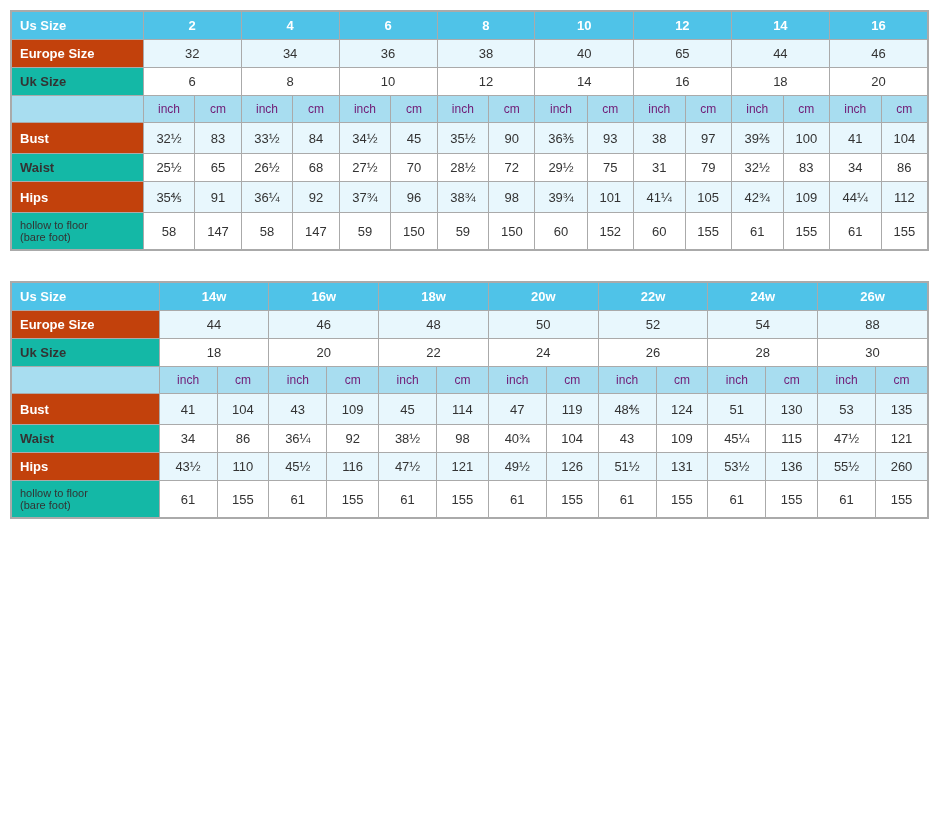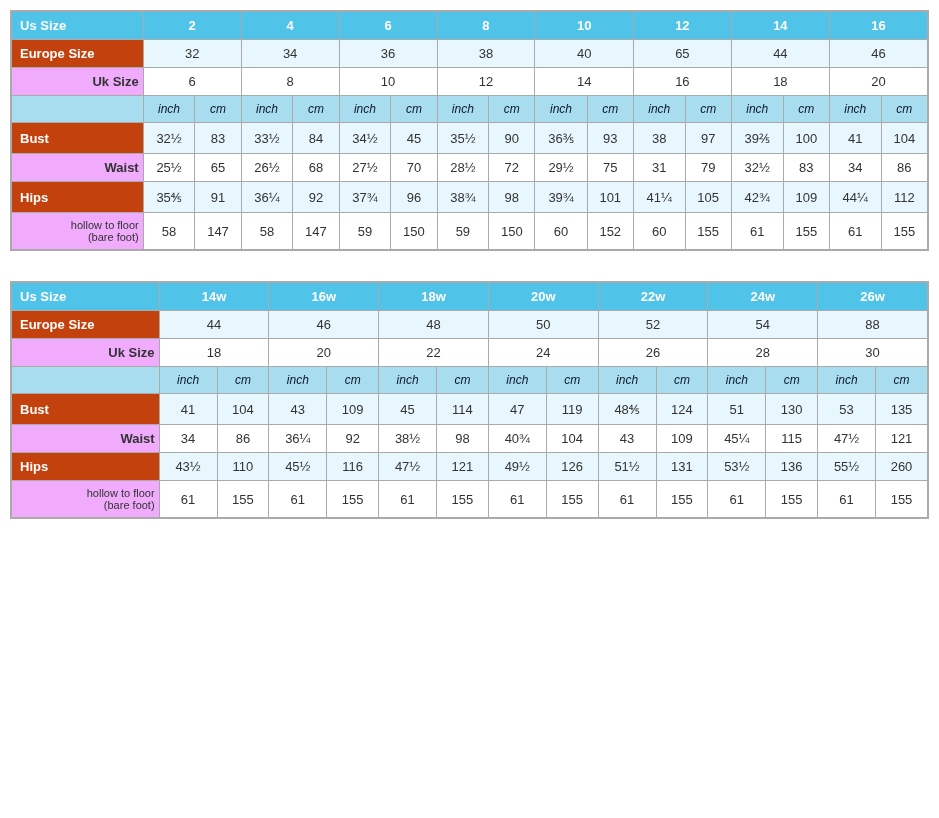--- a/index.html
+++ b/index.html
@@ -32,31 +32,29 @@
       text-align: left;
       padding-left: 8px;
     }
     .header-row td {
       background: #4fc3e8;
       color: #fff;
       font-weight: bold;
     }
     .sub-header td {
       background: #a8ddf0;
-      color: #0f172a;
+      color: #701a75;
       font-size: 12px;
-      font-style: italic;
     }
     .data-row td {
       background: #fff;
       color: #333;
     }
     .data-row td.label-cell {
-      background: #f0abfc;
-      text-align: right;
+      background: #14b8a6;
     }
     .alt-row td {
       background: #e8f7fd;
       color: #333;
     }
     .alt-row td.label-cell {
       background: #c2410c;
       color: #fff;
     }
   </style>

